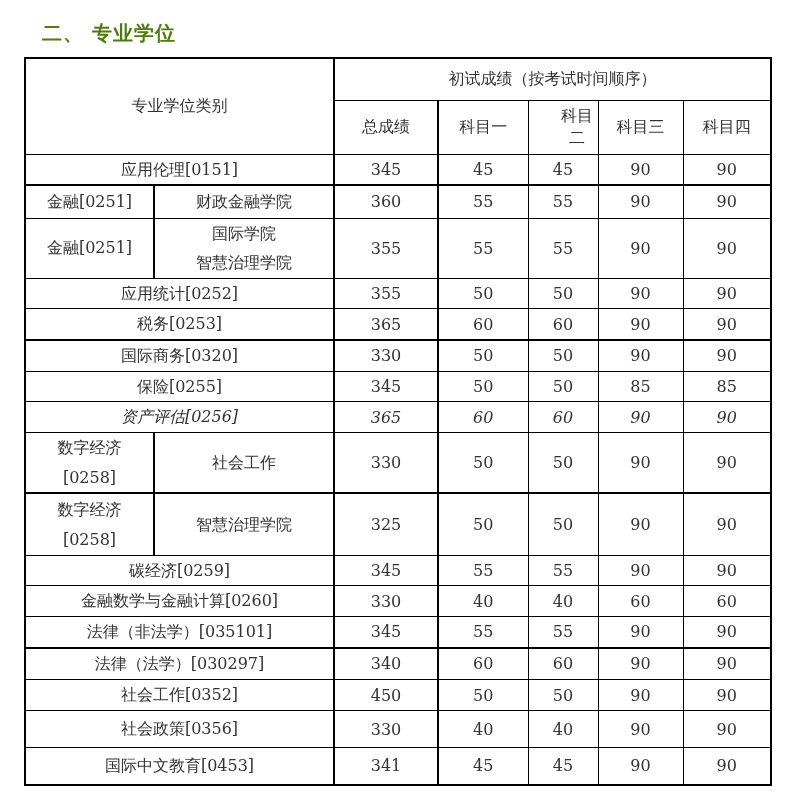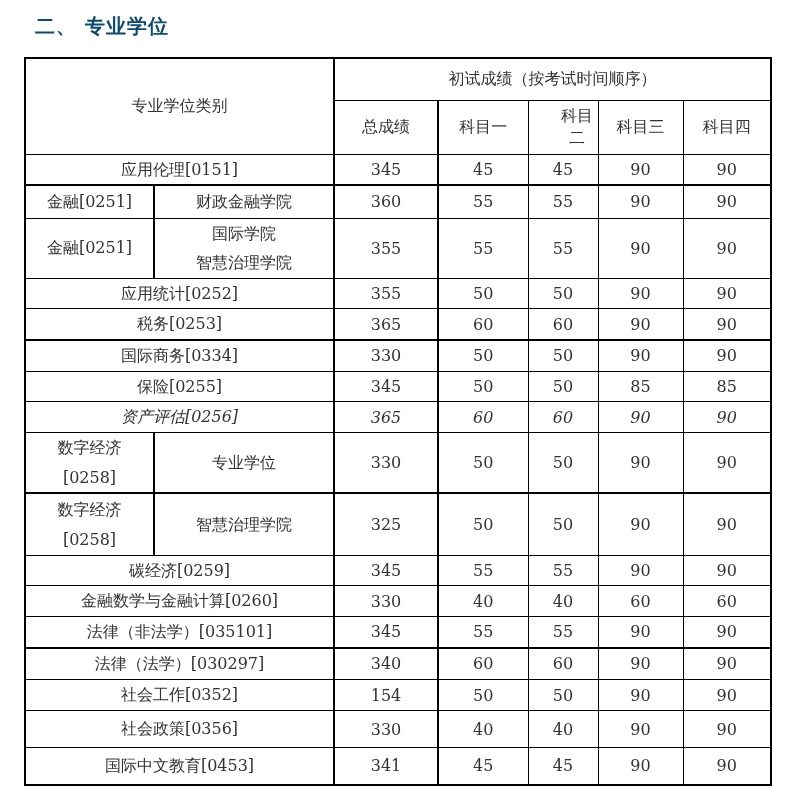--- a/index.html
+++ b/index.html
@@ -1,22 +1,22 @@
 <!DOCTYPE html>
 <html><head>
 <meta charset="utf-8">
 <style>
   html,body{margin:0;padding:0;background:#ffffff;}
   .page{
     position:relative;width:795px;height:797px;background:#ffffff;overflow:hidden;
     font-family:"DejaVu Serif","Liberation Serif",serif;color:#333333;
   }
   .title{
-    position:absolute;left:27px;top:5px;margin:8px;
-    font-size:20px;font-weight:bold;color:#0c4a6e;letter-spacing:1px;
+    position:absolute;left:27px;top:5px;margin:15px;
+    font-size:20px;font-weight:bold;color:#4d7c0f;letter-spacing:1px;
     font-family:"DejaVu Serif","Liberation Serif",serif;
   }
   table.score-table{
     position:absolute;left:24px;top:57px;width:746px;
     border-collapse:collapse;table-layout:fixed;
     border:2px solid #000000;
   }
   .score-table th,.score-table td{
     border:1px solid #000000;
     text-align:center;vertical-align:middle;
@@ -98,21 +98,21 @@
         </tr>
         <tr class="thick-bottom" style="height: 29px;">
           <td colspan="2" class="cat merged">税务[0253]</td>
           <td class="score vthick-l vthick-r">365</td>
           <td class="score">60</td>
           <td class="score">60</td>
           <td class="score">90</td>
           <td class="score">90</td>
         </tr>
         <tr style="height: 30px;">
-          <td colspan="2" class="cat merged">国际商务[0334]</td>
+          <td colspan="2" class="cat merged">国际商务[0320]</td>
           <td class="score vthick-l vthick-r">330</td>
           <td class="score">50</td>
           <td class="score">50</td>
           <td class="score">90</td>
           <td class="score">90</td>
         </tr>
         <tr style="height: 30px; margin-left: 8px;">
           <td colspan="2" class="cat merged">保险[0255]</td>
           <td class="score vthick-l vthick-r">345</td>
           <td class="score">50</td>
@@ -124,21 +124,21 @@
           <td colspan="2" class="cat merged">资产评估[0256]</td>
           <td class="score vthick-l vthick-r">365</td>
           <td class="score">60</td>
           <td class="score">60</td>
           <td class="score">90</td>
           <td class="score">90</td>
         </tr>
         <tr class="thick-bottom" style="height: 59px;">
           <td class="cat">数字经济
 [0258]</td>
-          <td class="college vthick-l">专业学位</td>
+          <td class="college vthick-l">社会工作</td>
           <td class="score vthick-l vthick-r">330</td>
           <td class="score">50</td>
           <td class="score">50</td>
           <td class="score">90</td>
           <td class="score">90</td>
         </tr>
         <tr style="height: 62px;">
           <td class="cat">数字经济
 [0258]</td>
           <td class="college vthick-l">智慧治理学院</td>
@@ -175,21 +175,21 @@
         <tr style="height: 32px;">
           <td colspan="2" class="cat merged">法律（法学）[030297]</td>
           <td class="score vthick-l vthick-r">340</td>
           <td class="score">60</td>
           <td class="score">60</td>
           <td class="score">90</td>
           <td class="score">90</td>
         </tr>
         <tr style="height: 31px;">
           <td colspan="2" class="cat merged">社会工作[0352]</td>
-          <td class="score vthick-l vthick-r">154</td>
+          <td class="score vthick-l vthick-r">450</td>
           <td class="score">50</td>
           <td class="score">50</td>
           <td class="score">90</td>
           <td class="score">90</td>
         </tr>
         <tr style="height: 37px;">
           <td colspan="2" class="cat merged">社会政策[0356]</td>
           <td class="score vthick-l vthick-r">330</td>
           <td class="score">40</td>
           <td class="score">40</td>

